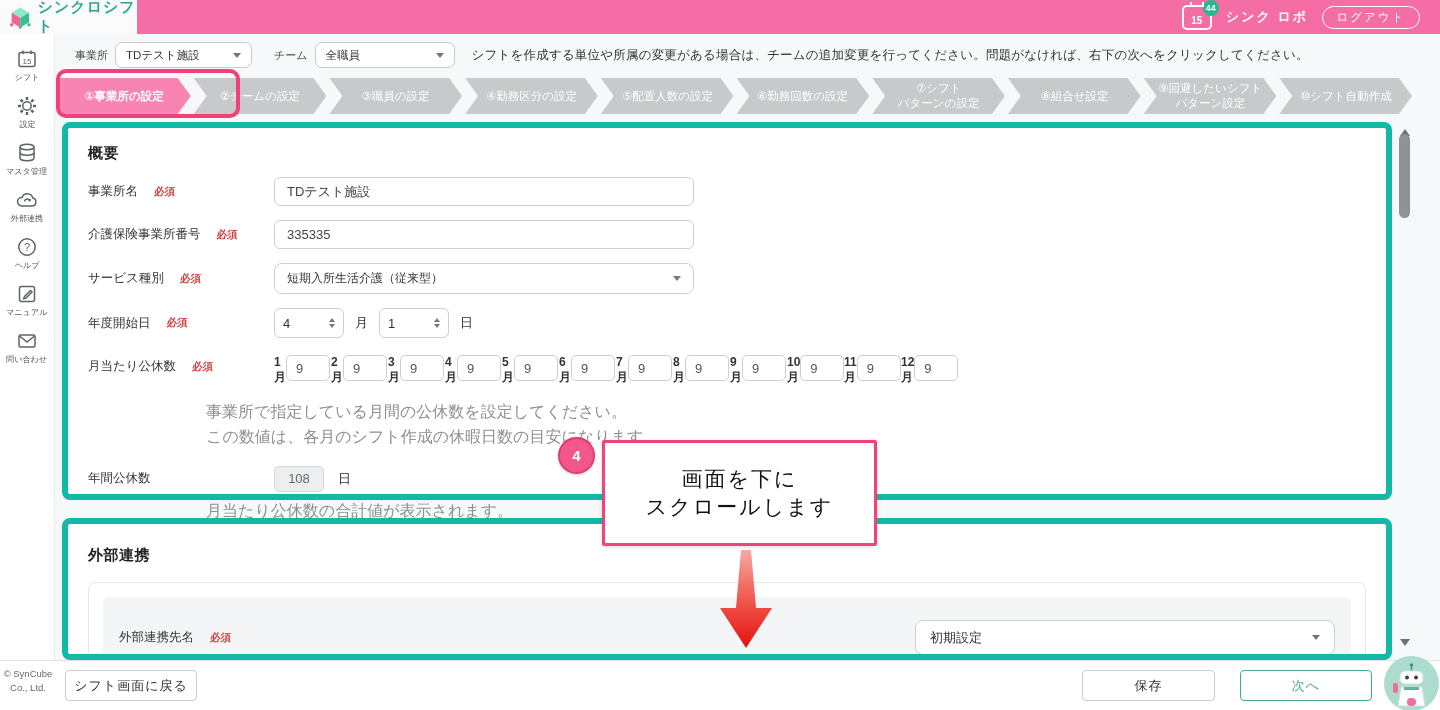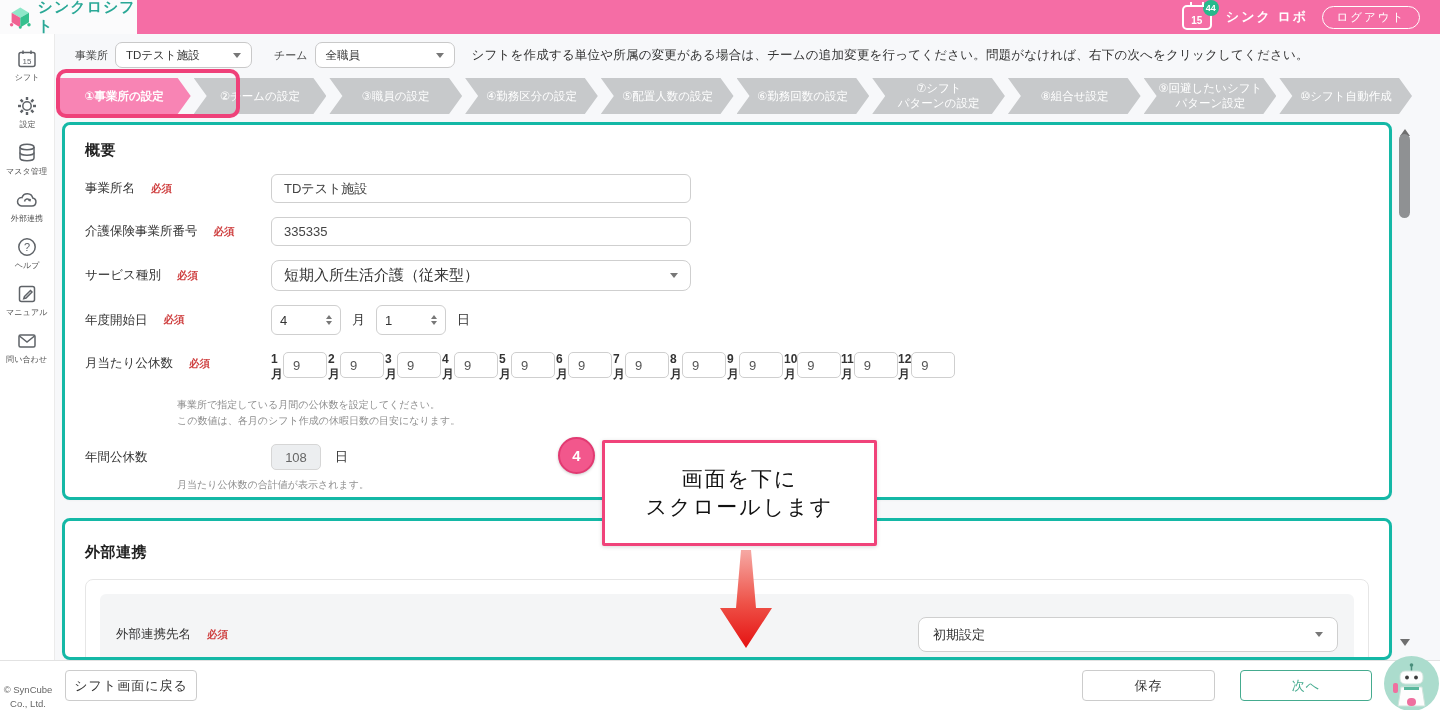--- a/index.html
+++ b/index.html
@@ -35,54 +35,54 @@
   .tb-instruction { font-size:12.5px; color:#333; margin-left:17px; letter-spacing:.2px; }
   
   .stepbar { position:absolute; left:58px; top:78px; width:1354px; height:36px; display:flex; gap:3px; }
   .step { flex:1; background:var(--step_inactive_gray); color:#fff; font-size:12px; display:flex; flex-direction:column; align-items:center; justify-content:center; text-align:center; line-height:1.25; cursor:pointer;
     clip-path:polygon(0 0, calc(100% - 13px) 0, 100% 50%, calc(100% - 13px) 100%, 0 100%, 13px 50%); }
   .step.first { clip-path:polygon(0 0, calc(100% - 13px) 0, 100% 50%, calc(100% - 13px) 100%, 0 100%); }
   .step.active { background:var(--step_active_pink); font-weight:bold; }
   .step .ln { display:block; white-space:nowrap; transform:scale(.96); }
   .step-highlight { position:absolute; left:56px; top:69px; width:184px; height:49px; border:4.5px solid var(--highlight_pink); border-radius:10px; pointer-events:none; z-index:5; }
   
-  .card { position:absolute; background:#fff; border:3px solid #14b8a6; border-radius:8px; box-shadow:0 1px 2px rgba(0,0,0,.03); }
+  .card { position:absolute; background:#fff; border:6px solid #14b8a6; border-radius:8px; box-shadow:0 1px 2px rgba(0,0,0,.03); }
   .card1 { left:62px; top:122px; width:1330px; height:378px; padding:16px 20px; }
   .card2 { left:62px; top:518px; width:1330px; height:142px; padding:14px 20px; overflow:hidden; }
   .sec-h { font-size:15px; font-weight:bold; color:#222; letter-spacing:.5px; }
   .frow { display:flex; align-items:center; margin-top:14px; }
   .frow.top { align-items:flex-start; }
   .frow-label { width:186px; font-size:12.5px; color:#333; display:flex; align-items:center; gap:16px; flex-shrink:0; }
   .req { color:var(--required_red); font-size:10.5px; font-weight:bold; }
   .input-lg { width:420px; height:29px; border:1px solid #cfcfcf; border-radius:6px; font-size:13px; color:#444; padding:0 12px; background:#fff; font-family:inherit; }
-  .select-lg { width:420px; height:31px; border:1px solid #cfcfcf; border-radius:8px; background:#fff; display:flex; align-items:center; justify-content:space-between; padding:0 12px; font-size:15px; color:#333; cursor:pointer; }
+  .select-lg { width:420px; height:31px; border:1px solid #cfcfcf; border-radius:8px; background:#fff; display:flex; align-items:center; justify-content:space-between; padding:0 12px; font-size:12px; color:#333; cursor:pointer; }
   .stepper { width:70px; height:30px; border:1px solid #cfcfcf; border-radius:6px; background:#fff; display:flex; align-items:center; justify-content:space-between; padding:0 8px; font-size:13px; color:#333; cursor:pointer; }
   .spin { display:flex; flex-direction:column; gap:2px; }
   .spin .up { width:0; height:0; border:3.5px solid transparent; border-bottom:4.5px solid #777; }
   .spin .dn { width:0; height:0; border:3.5px solid transparent; border-top:4.5px solid #777; }
   .unit { font-size:13px; color:#333; margin:0 11px; }
   .months { display:flex; gap:13px; }
   .month-col { width:44px; display:flex; }
   .month-label { font-size:12px; font-weight:bold; color:#333; margin-bottom:7px; }
   .month-input { width:44px; height:26px; border:1px solid #cfcfcf; border-radius:5px; font-size:13px; color:#555; padding:0 0 0 9px; font-family:inherit; }
-  .help { font-size:10px; color:#8f8f8f; line-height:1.55; margin-left:92px; margin-top:9px; }
+  .help { font-size:16px; color:#8f8f8f; line-height:1.55; margin-left:118px; margin-top:9px; }
   .help.mt0 { margin-top:7px; }
   .input-dis { width:50px; height:26px; background:#eceef0; border:1px solid #d6d6d6; border-radius:5px; font-size:13px; color:#666; text-align:center; font-family:inherit; }
   .inner-box { margin-top:17px; border:1px solid #e6e6e6; border-radius:8px; padding:14px; height:300px; }
   .gray-panel { background:#f4f5f6; border-radius:6px; padding:23px 16px; height:100%; }
   .gray-panel .frow { margin-top:0;justify-content:space-between; }
   .gray-panel .frow-label { width:187px; }
   .select-ext { width:420px; height:35px; border:1px solid #cfcfcf; border-radius:8px; background:#fff; display:flex; align-items:center; justify-content:space-between; padding:0 14px; font-size:13px; color:#333; cursor:pointer; }
   
   .sb-up { position:absolute; left:1400px; top:124px; width:0; height:0; border:5px solid transparent; border-bottom:7px solid #6f6f6f; cursor:pointer; }
   .sb-thumb { position:absolute; left:1399px; top:134px; width:11px; height:84px; background:#8f9193; border-radius:6px; cursor:pointer; }
   .sb-dn { position:absolute; left:1400px; top:639px; width:0; height:0; border:5px solid transparent; border-top:7px solid #6f6f6f; cursor:pointer; }
   
   .footer { position:absolute; left:0; top:660px; width:1440px; height:50px; background:#fff; border-top:1px solid #e2e2e2; z-index:6; }
-  .copyright { position:absolute; left:0; top:22px; width:56px; text-align:center; font-size:9.5px; color:#666; line-height:1.5; }
+  .copyright { position:absolute; left:0; top:6px; width:56px; text-align:center; font-size:9.5px; color:#666; line-height:1.5; }
   .btn { position:absolute; top:9px; height:31px; background:#fff; border:1px solid #ccc; border-radius:4px; font-size:13px; color:#333; cursor:pointer; letter-spacing:1px; font-family:inherit; }
   .btn-back { left:65px; width:132px; }
   .btn-save { left:1082px; width:133px; }
   .btn-next { left:1240px; width:132px; border:1.5px solid var(--next_green); color:var(--next_green); }
   .robot { position:absolute; left:1384px; top:-5px; width:55px; height:55px; z-index:7; cursor:pointer; }
   
   .ann-badge { position:absolute; left:558px; top:437px; width:37px; height:37px; border-radius:50%; background:#f2578c; border:2px solid #e23a72; color:#fff; font-size:15px; font-weight:bold; display:flex; align-items:center; justify-content:center; z-index:20; box-shadow:0 1px 3px rgba(0,0,0,.2); }
   .ann-box { position:absolute; left:602px; top:440px; width:275px; height:106px; background:#fff; border:3px solid var(--annotation_pink); border-radius:2px; display:flex; flex-direction:column; align-items:center; justify-content:center; z-index:20; box-shadow:0 1px 4px rgba(0,0,0,.15); }
   .ann-box div { font-size:21px; color:#111; letter-spacing:2px; line-height:1.35; }
   .ann-arrow { position:absolute; left:719px; top:550px; z-index:19; }

